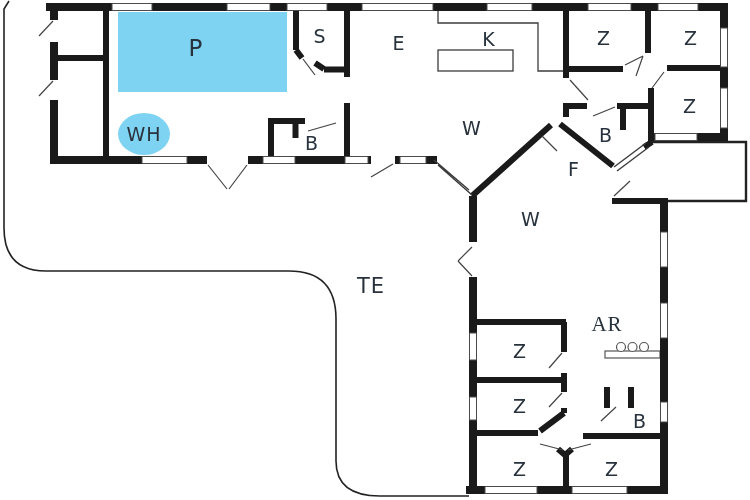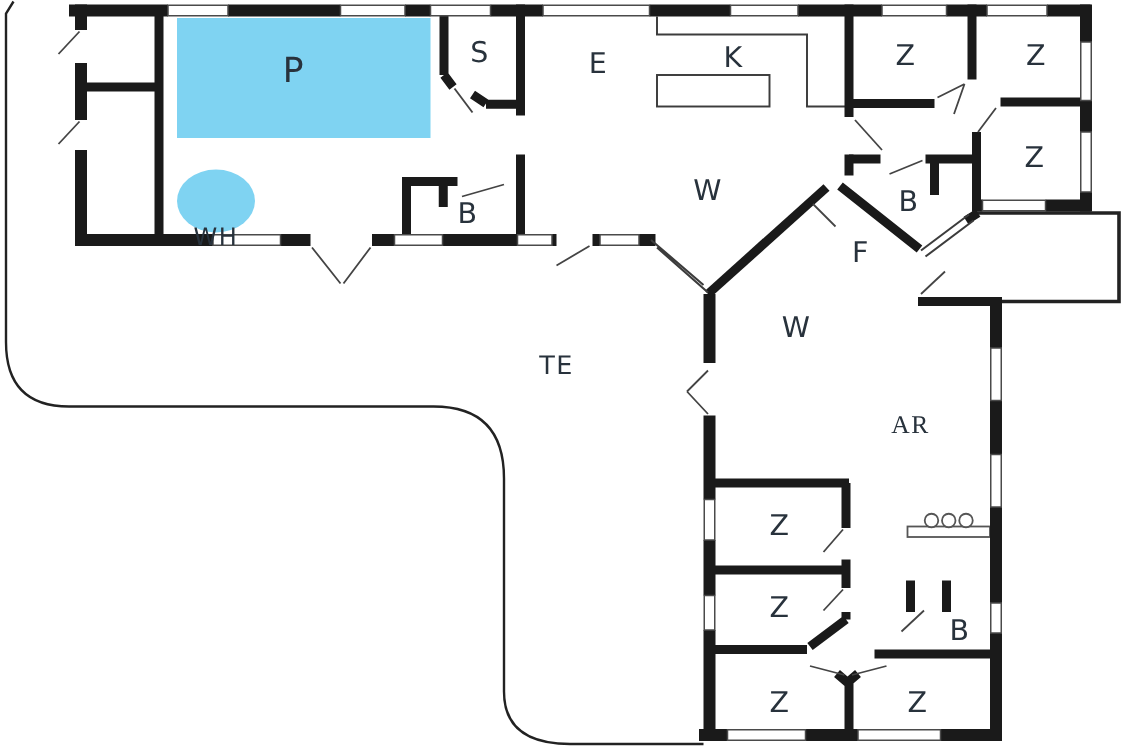--- a/index.html
+++ b/index.html
@@ -1,23 +1,23 @@
 <!DOCTYPE html>
 <html><head>
 <meta charset="utf-8">
 <style>
   html,body{margin:0;padding:0;background:#ffffff;}
   #plan{position:relative;width:750px;height:500px;background:#ffffff;overflow:hidden;
         font-family:"DejaVu Sans","Liberation Sans",sans-serif;}
   #plan svg{position:absolute;left:0;top:0;}
   .room-label{position:absolute;transform:translate(-50%,-50%);color:#28323c;
               font-weight:400;letter-spacing:1px;line-height:1;user-select:none;}
-  .sz-s{font-size:16px;margin-top:24px;}
+  .sz-s{font-size:19px;}
   .sz-m{font-size:19px;}
-  .sz-l{font-size:17px;}
+  .sz-l{font-size:21px;margin-top:41px;}
   .sz-xl{font-size:23px;}
 </style>
 </head>
 <body>
 
 <div id="plan">
 
   <svg width="750" height="500" viewBox="0 0 750 500">
 
     <rect x="118" y="12" width="169" height="80" fill="#7fd3f2"></rect>

